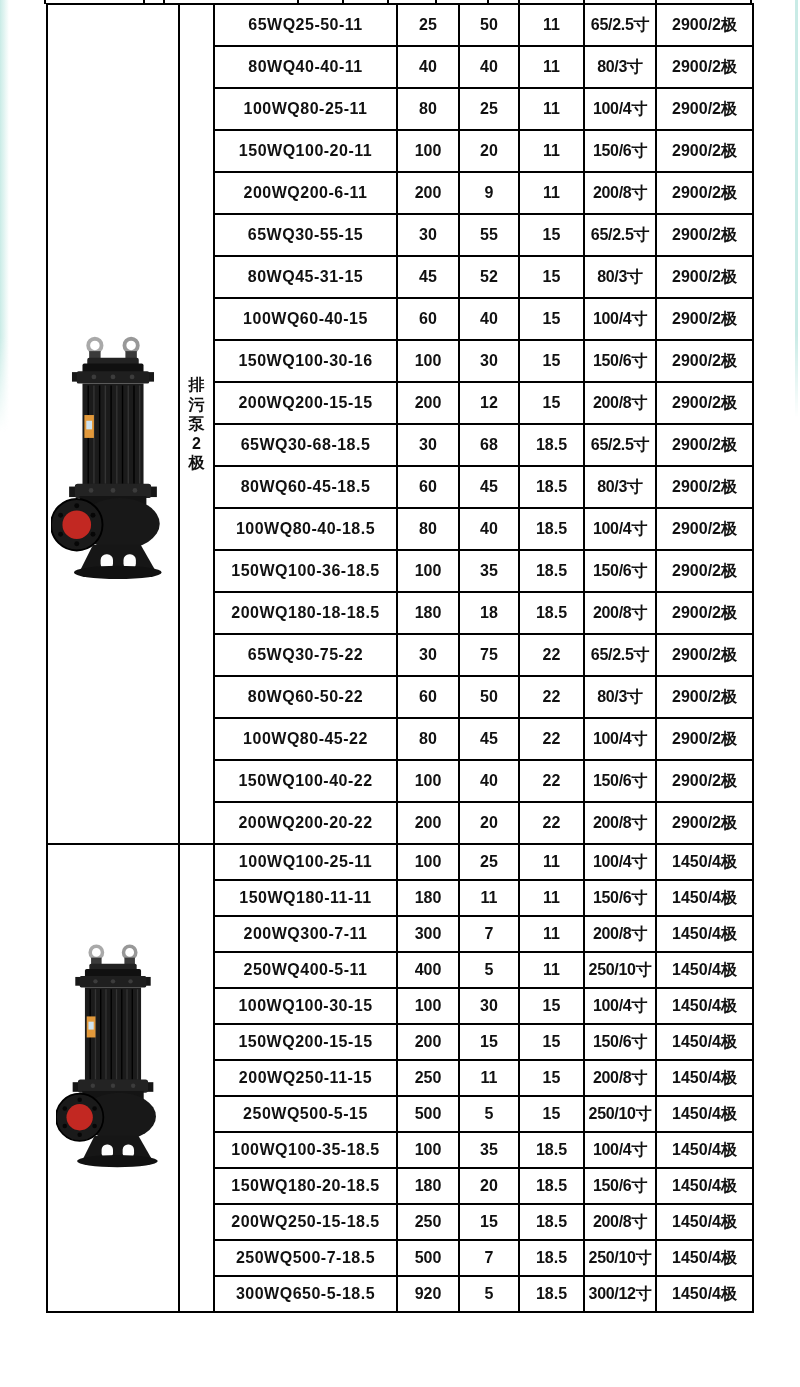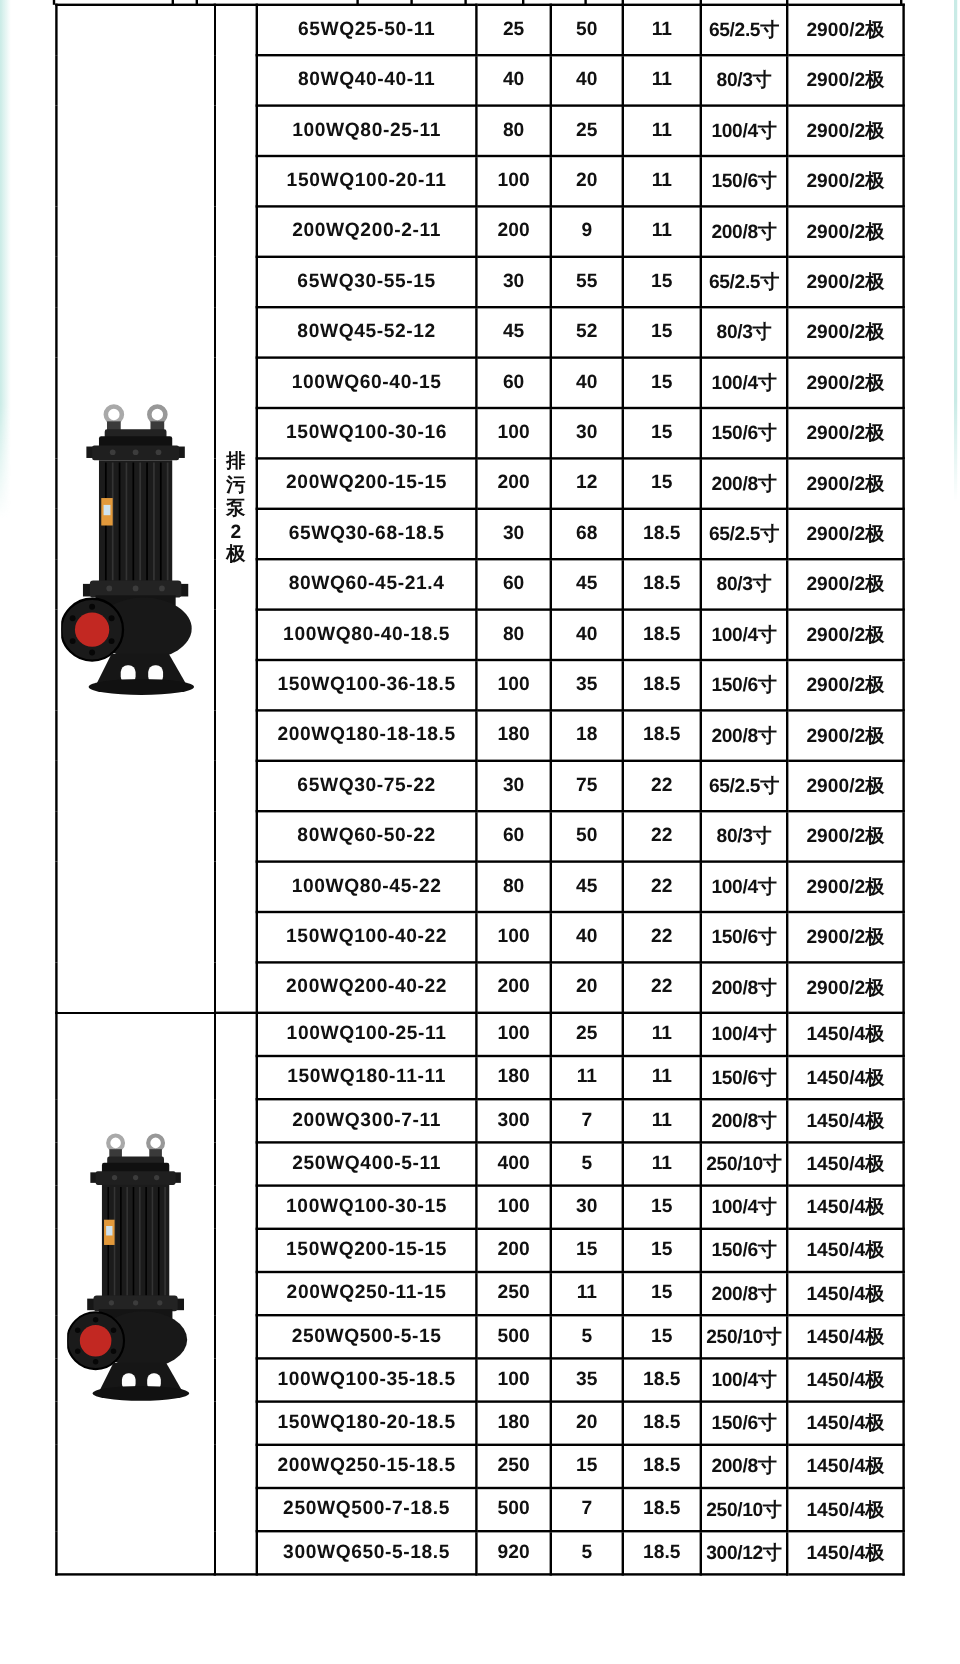--- a/index.html
+++ b/index.html
@@ -199,37 +199,37 @@
         </tr>
         <tr>
           <td class="c-model">150WQ100-20-11</td>
           <td class="c-flow">100</td>
           <td class="c-head">20</td>
           <td class="c-power">11</td>
           <td class="c-outlet">150/6寸</td>
           <td class="c-speed">2900/2极</td>
         </tr>
         <tr>
-          <td class="c-model">200WQ200-2-11</td>
+          <td class="c-model">200WQ200-6-11</td>
           <td class="c-flow">200</td>
           <td class="c-head">9</td>
           <td class="c-power">11</td>
           <td class="c-outlet">200/8寸</td>
           <td class="c-speed">2900/2极</td>
         </tr>
         <tr>
           <td class="c-model">65WQ30-55-15</td>
           <td class="c-flow">30</td>
           <td class="c-head">55</td>
           <td class="c-power">15</td>
           <td class="c-outlet">65/2.5寸</td>
           <td class="c-speed">2900/2极</td>
         </tr>
         <tr>
-          <td class="c-model">80WQ45-52-12</td>
+          <td class="c-model">80WQ45-31-15</td>
           <td class="c-flow">45</td>
           <td class="c-head">52</td>
           <td class="c-power">15</td>
           <td class="c-outlet">80/3寸</td>
           <td class="c-speed">2900/2极</td>
         </tr>
         <tr>
           <td class="c-model">100WQ60-40-15</td>
           <td class="c-flow">60</td>
           <td class="c-head">40</td>
@@ -255,21 +255,21 @@
         </tr>
         <tr>
           <td class="c-model">65WQ30-68-18.5</td>
           <td class="c-flow">30</td>
           <td class="c-head">68</td>
           <td class="c-power">18.5</td>
           <td class="c-outlet">65/2.5寸</td>
           <td class="c-speed">2900/2极</td>
         </tr>
         <tr>
-          <td class="c-model">80WQ60-45-21.4</td>
+          <td class="c-model">80WQ60-45-18.5</td>
           <td class="c-flow">60</td>
           <td class="c-head">45</td>
           <td class="c-power">18.5</td>
           <td class="c-outlet">80/3寸</td>
           <td class="c-speed">2900/2极</td>
         </tr>
         <tr>
           <td class="c-model">100WQ80-40-18.5</td>
           <td class="c-flow">80</td>
           <td class="c-head">40</td>
@@ -319,21 +319,21 @@
         </tr>
         <tr>
           <td class="c-model">150WQ100-40-22</td>
           <td class="c-flow">100</td>
           <td class="c-head">40</td>
           <td class="c-power">22</td>
           <td class="c-outlet">150/6寸</td>
           <td class="c-speed">2900/2极</td>
         </tr>
         <tr>
-          <td class="c-model">200WQ200-40-22</td>
+          <td class="c-model">200WQ200-20-22</td>
           <td class="c-flow">200</td>
           <td class="c-head">20</td>
           <td class="c-power">22</td>
           <td class="c-outlet">200/8寸</td>
           <td class="c-speed">2900/2极</td>
         </tr>
       </tbody>
       <tbody class="sec1">
         <tr>
           <td rowspan="13" class="img-cell">

